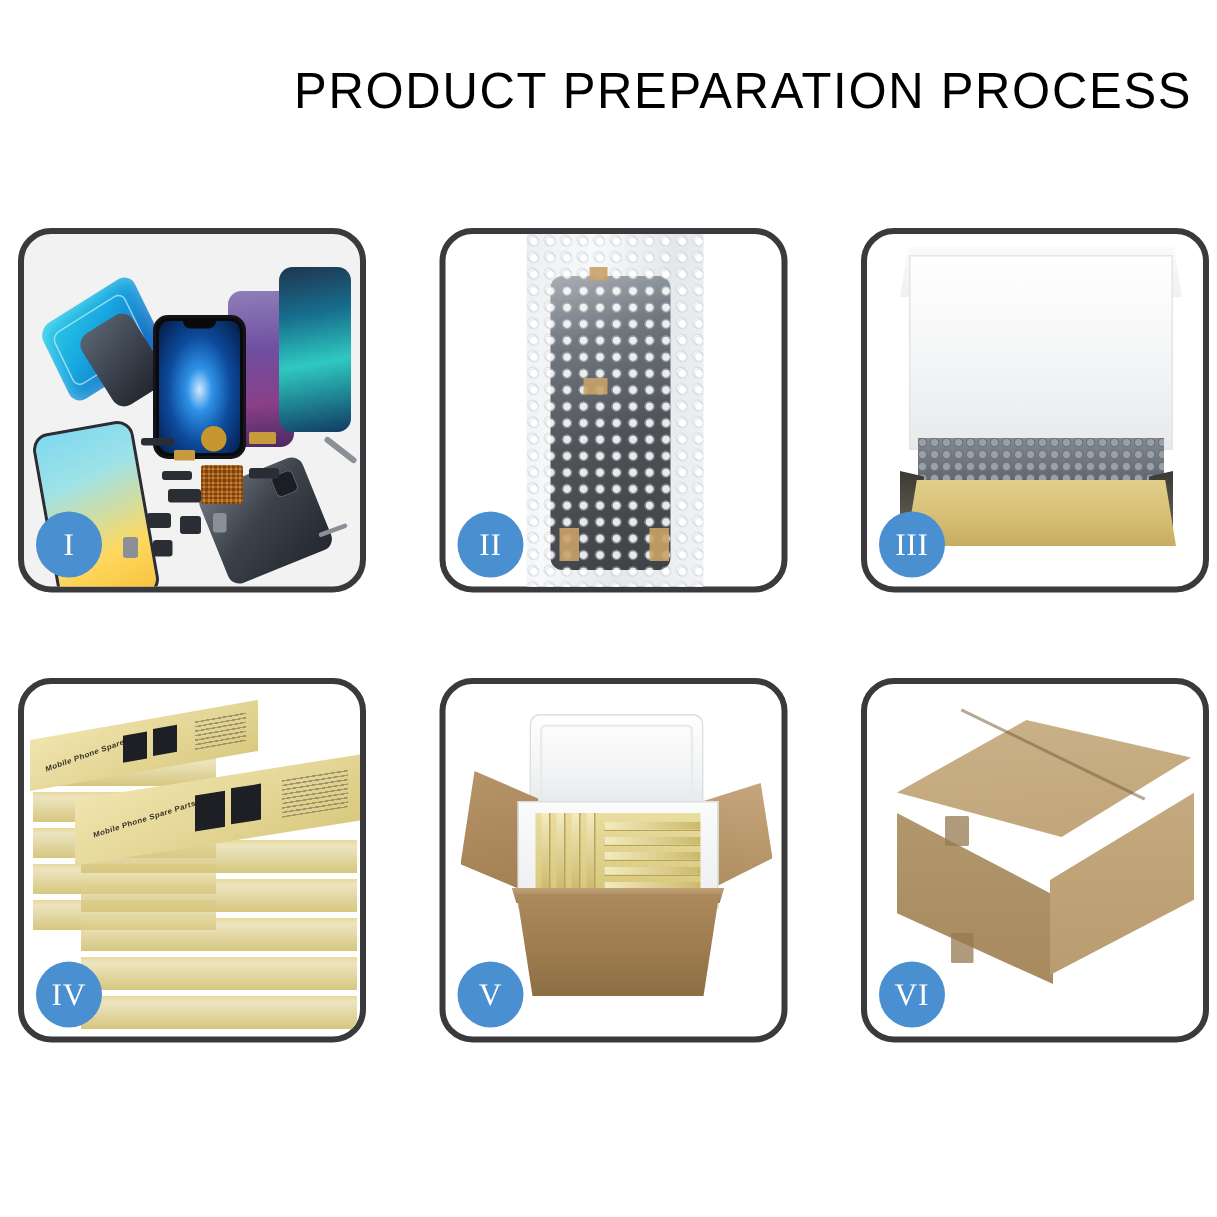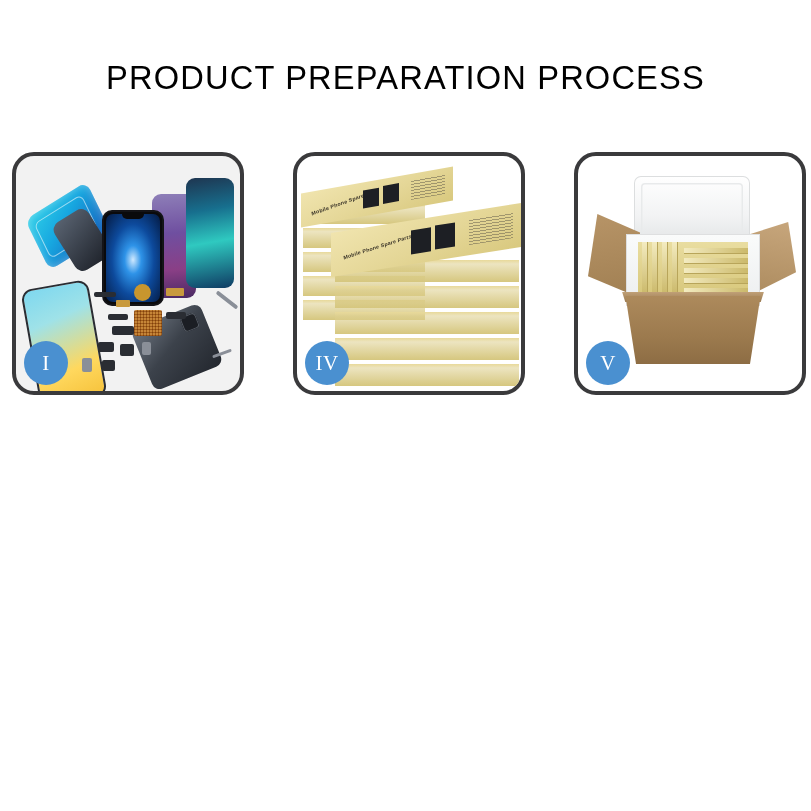--- a/index.html
+++ b/index.html
@@ -10,22 +10,22 @@
   body {
     width: 811px;
     height: 811px;
     font-family: "Liberation Sans", sans-serif;
     overflow: hidden;
     position: relative;
   }
 
   
   #header {
-    text-align: center;
-    padding-top: 60px;
+    text-align: right;
+    padding-top: 44px;
   }
   #page-title {
     font-size: 34px;
     font-weight: 400;
     color: #000000;
     letter-spacing: 1.2px;
     line-height: 1;
     margin: 0;
     transform: scaleX(0.96);
   }
@@ -378,21 +378,44 @@
       <div class="chip" style="left:104px;top:188px;width:14px;height:12px;"></div>
       <div class="chip grey" style="left:126px;top:186px;width:9px;height:13px;"></div>
       <div class="chip" style="left:86px;top:204px;width:13px;height:11px;"></div>
       <div class="chip grey" style="left:66px;top:202px;width:10px;height:14px;"></div>
       <div class="chip grey" style="left:198px;top:142px;width:26px;height:4px;transform:rotate(38deg);"></div>
       <div class="chip grey" style="left:196px;top:196px;width:20px;height:3px;transform:rotate(-20deg);"></div>
     </div>
     <div class="step-badge">I</div>
   </div>
 
-
+  <div class="panel p2">
+    <div class="panel-media">
+      <div class="bubble-bag"></div>
+      <div class="wrapped-screen"></div>
+      <div class="tape" style="left:96px;top:22px;width:12px;height:9px;"></div>
+      <div class="tape" style="left:92px;top:96px;width:16px;height:11px;"></div>
+      <div class="tape" style="left:76px;top:196px;width:13px;height:22px;"></div>
+      <div class="tape" style="left:136px;top:196px;width:13px;height:22px;"></div>
+      <div class="bag-overlay"></div>
+    </div>
+    <div class="step-badge">II</div>
+  </div>
+
+  <div class="panel p3">
+    <div class="panel-media">
+      <div class="box3-lid-top"></div>
+      <div class="box3-lid"></div>
+      <div class="box3-inner"></div>
+      <div class="box3-side-l"></div>
+      <div class="box3-side-r"></div>
+      <div class="box3-front"></div>
+    </div>
+    <div class="step-badge">III</div>
+  </div>
 
   <div class="panel p4">
     <div class="panel-media">
 
       <div class="stack-box" style="left:6px;top:48px;width:122px;height:20px;"></div>
       <div class="stack-box" style="left:6px;top:72px;width:122px;height:20px;"></div>
       <div class="stack-box" style="left:6px;top:96px;width:122px;height:20px;"></div>
       <div class="stack-box" style="left:6px;top:120px;width:122px;height:20px;"></div>
       <div class="stack-box" style="left:6px;top:144px;width:122px;height:20px;"></div>
 
@@ -435,14 +458,25 @@
         <div class="cav-h" style="top:26px;"></div>
         <div class="cav-h" style="top:36px;"></div>
         <div class="cav-h" style="top:46px;"></div>
       </div>
       <div class="carton-rim"></div>
       <div class="carton-front"></div>
     </div>
     <div class="step-badge">V</div>
   </div>
 
+  <div class="panel p6">
+    <div class="panel-media">
+      <div class="c6-top"></div>
+      <div class="c6-left"></div>
+      <div class="c6-right"></div>
+      <div class="c6-seam" style="left:56px;top:46px;width:136px;height:2px;transform:rotate(26deg);"></div>
+      <div class="c6-tape" style="left:52px;top:88px;width:16px;height:20px;"></div>
+      <div class="c6-tape" style="left:56px;top:166px;width:15px;height:20px;"></div>
+    </div>
+    <div class="step-badge">VI</div>
+  </div>
 
 </div>
 
 </body></html>

